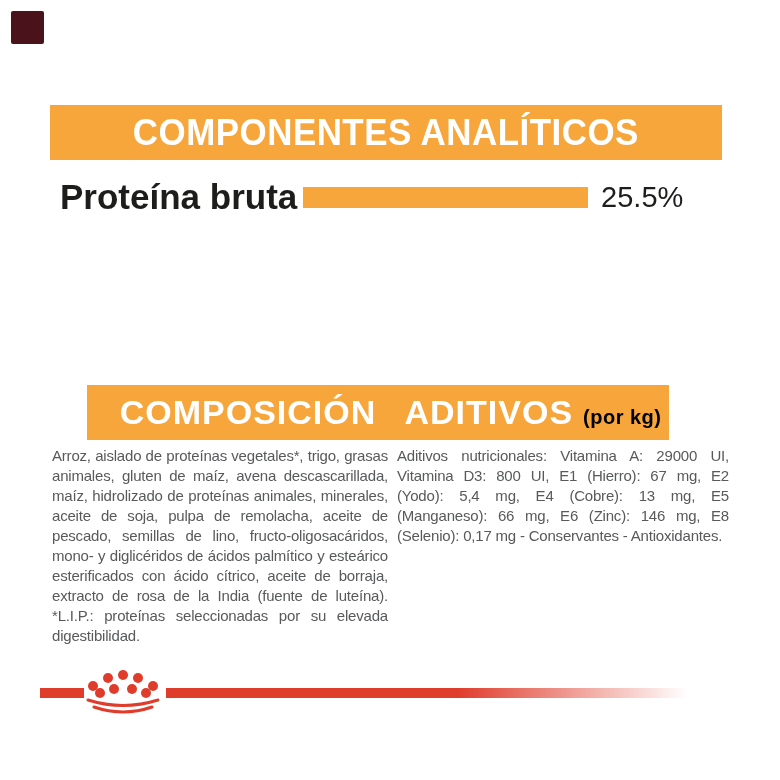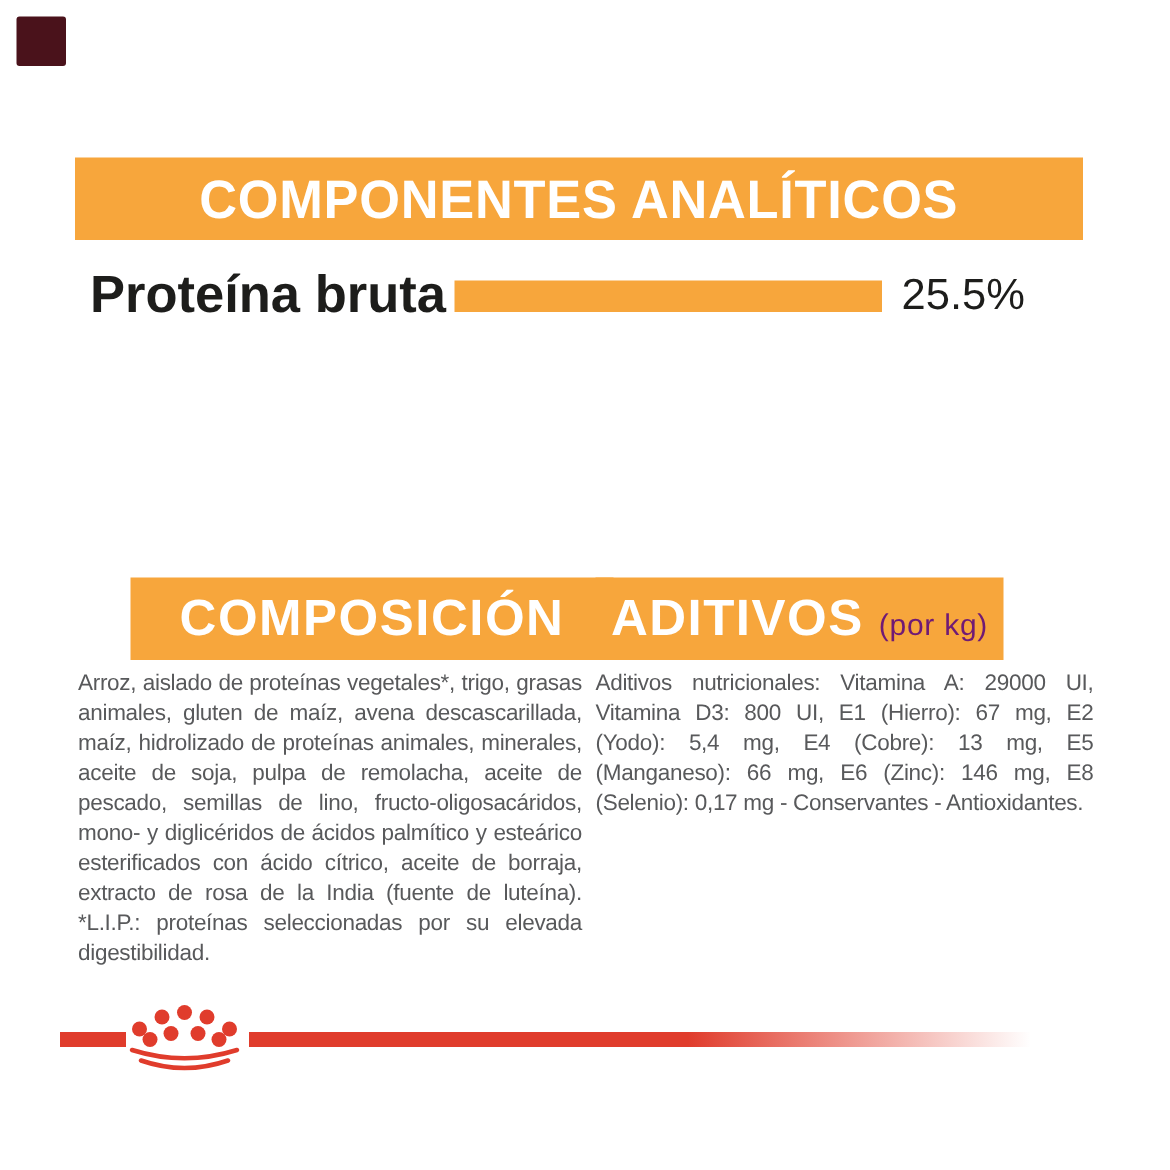--- a/index.html
+++ b/index.html
@@ -25,21 +25,21 @@
     transform-origin:left center;letter-spacing:-.5px;}
   .bar{height:21px;background:#F7A63C;flex:0 0 auto;}
   .bar-value{margin-left:13px;font-weight:normal;font-size:29px;color:#1d1d1b;white-space:nowrap;}
   
   .sec-banner{position:absolute;top:385px;height:55px;background:#F7A63C;
     display:flex;align-items:center;justify-content:center;}
   .sec-banner.left{left:55px;width:322px;margin-left:32px;}
   .sec-banner.right{left:397px;width:272px;}
   .sec-banner .t{color:#ffffff;font-weight:bold;font-size:34px;letter-spacing:1px;white-space:nowrap;}
   .sec-banner .group{display:flex;align-items:baseline;}
-  .sec-banner .suffix{color:#701a75;font-weight:normal;font-size:20px;margin-left:10px;
+  .sec-banner .suffix{color:#000000;font-weight:bold;font-size:20px;margin-left:10px;
     letter-spacing:.5px;white-space:nowrap;}
   
   .body-text{position:absolute;top:446px;font-size:15px;line-height:20px;color:#58595B;
     text-align:justify;letter-spacing:-.2px;}
   .body-text.left{left:52px;width:336px;}
   .body-text.right{left:397px;width:332px;}
   
   .line-left{position:absolute;left:40px;top:688px;width:44px;height:10px;background:#E03C2C;}
   .line-right{position:absolute;left:166px;top:688px;width:532px;height:10px;
     background:linear-gradient(90deg,#E03C2C 0%,#E03C2C 55%,rgba(224,60,44,0) 98%);}

